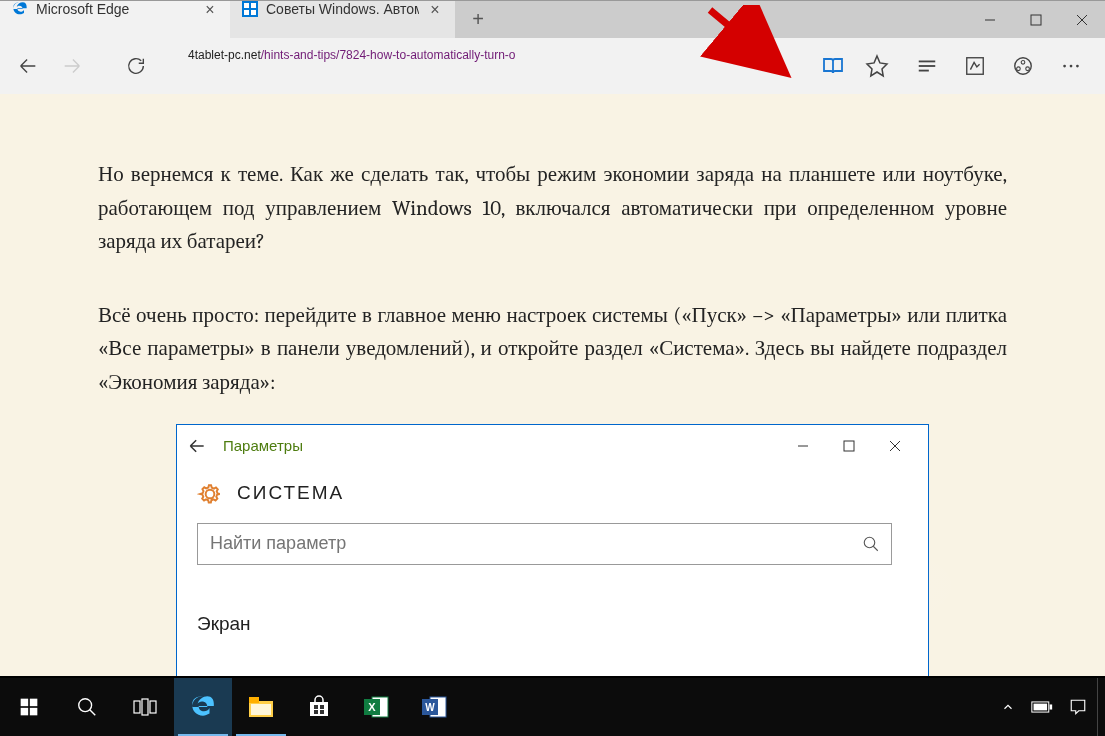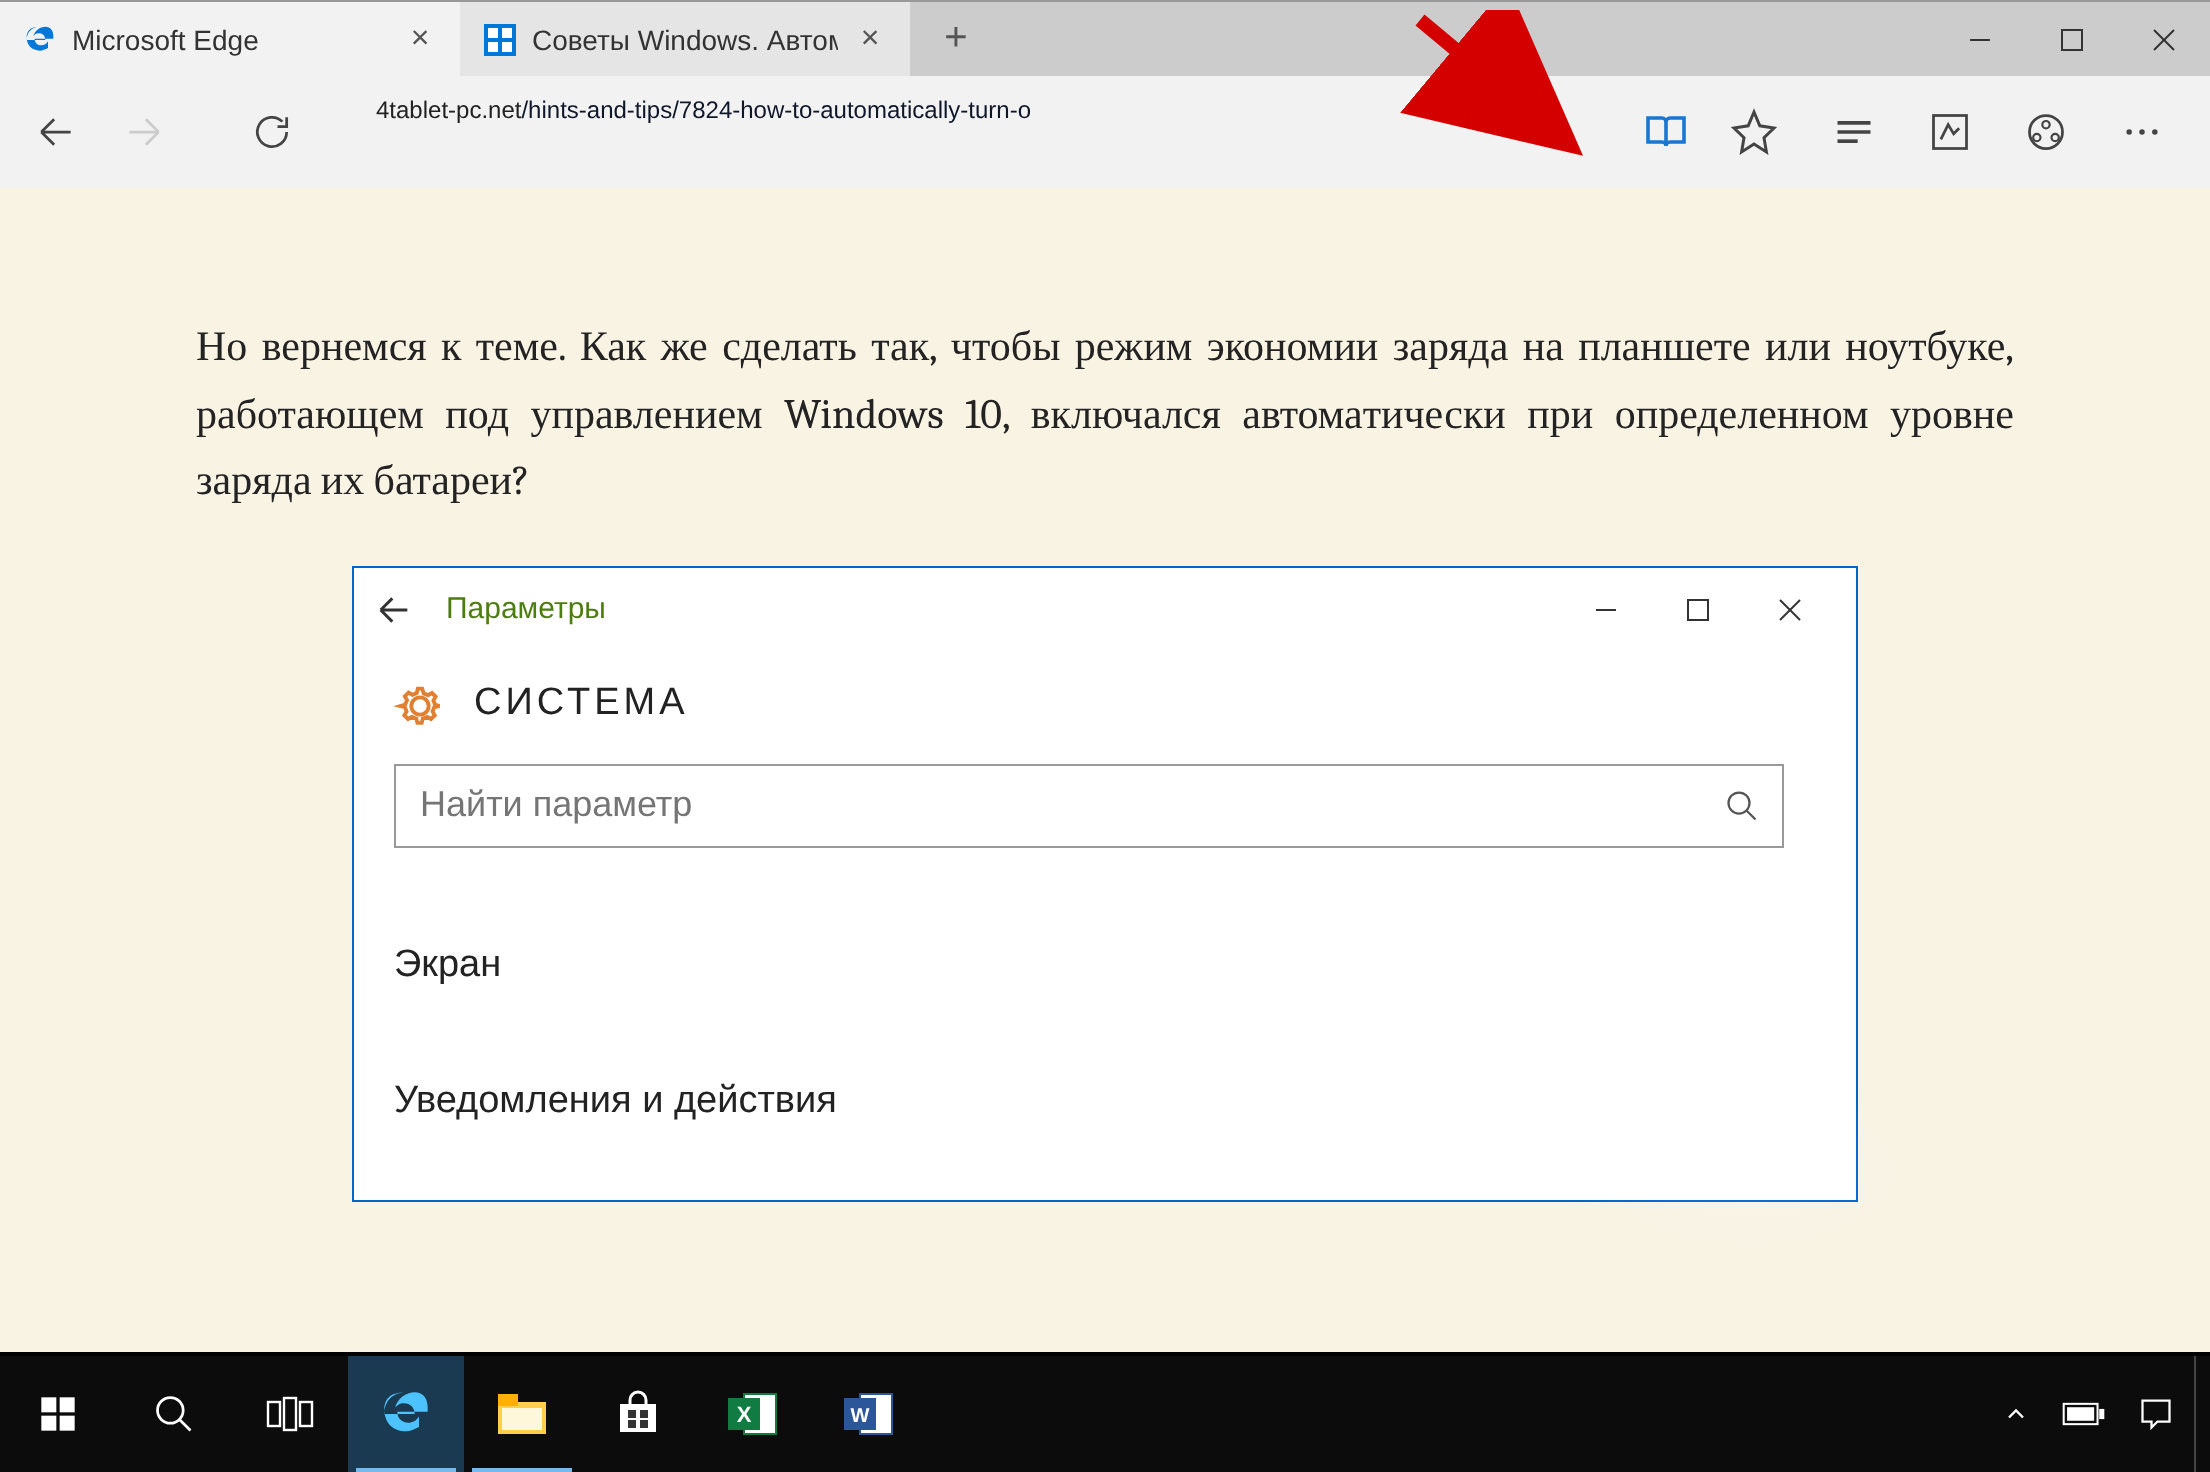--- a/index.html
+++ b/index.html
@@ -1,38 +1,38 @@
 <!DOCTYPE html>
 <html><head>
 <meta charset="utf-8">
 <style>
 * { margin: 0; padding: 0; box-sizing: border-box; }
 body { font-family: 'Segoe UI', Tahoma, sans-serif; width: 1105px; height: 736px; overflow: hidden; background: #000; position: relative; }
 
 
 .titlebar { height: 38px; background: #ccc; display: flex; align-items: stretch; border-top: 1px solid #999; }
-.tab { display: flex; align-items: center; padding: 0 12px; gap: 8px; font-size: 14px; color: #333; position: relative; min-width: 0; }
+.tab { display: flex; padding: 0 12px; gap: 8px; font-size: 14px; color: #333; position: relative; min-width: 0; }
 .tab.active { background: #f2f2f2; width: 230px; }
 .tab.second { background: #e5e5e5; width: 225px; }
 .tab .favicon { width: 16px; height: 16px; flex-shrink: 0; }
 .tab .title { white-space: nowrap; overflow: hidden; text-overflow: clip; flex: 1; }
 .tab .close { width: 16px; font-size: 16px; text-align: center; color: #555; flex-shrink: 0; }
 .newtab { width: 46px; display: flex; align-items: center; justify-content: center; color: #555; font-size: 20px; }
 .titlebar-spacer { flex: 1; }
 .wincontrols { display: flex; }
 .wincontrols .btn { width: 46px; display: flex; align-items: center; justify-content: center; color: #333; }
 
 
 .toolbar { height: 56px; background: #f2f2f2; display: flex; align-items: center; padding: 0 8px; gap: 4px; }
 .navbtn { width: 40px; height: 40px; display: flex; align-items: center; justify-content: center; color: #555; }
 .navbtn.disabled { color: #bbb; }
 .navbtn.refresh { margin-left: 20px; margin-right: 20px; }
 .addressbar { flex: 1; display: flex; align-items: flex-start; height: 36px; padding: 0 8px; font-size: 12px; color: #333; }
 .addressbar .domain { color: #222; }
-.addressbar .path { color: #0f172a; }
+.addressbar .path { color: #701a75; }
 .tbtn { width: 40px; height: 40px; display: flex; align-items: center; justify-content: center; color: #555; }
 .tbtn.reading { color: #1976d2; }
 .toolbar-right { display: flex; align-items: center; gap: 8px; margin-left: 6px; margin-right: 6px; }
 
 
 .content { background: #f9f3e4; height: 582px; padding: 24px 98px 0 98px; position: relative; overflow: hidden; }
 .content p { font-family: Cambria, Georgia, serif; font-size: 21px; line-height: 1.6; color: #232323; margin-bottom: 24px; text-align: justify; margin-top: 40px; }
 .settings-window { border: 1px solid #0066cc; background: #fff; margin: 0 78px; }
 .sw-titlebar { height: 42px; display: flex; align-items: center; padding: 0 10px; background: #fff; }
 .sw-back { width: 30px; font-size: 20px; color: #333; }
@@ -171,20 +171,21 @@
           <circle cx="5" cy="12" r="1.5" fill="#444"></circle>
           <circle cx="12" cy="12" r="1.5" fill="#444"></circle>
           <circle cx="19" cy="12" r="1.5" fill="#444"></circle>
         </svg>
     </div>
   </div>
 </div>
 
 <div class="content">
   <p>Но вернемся к теме. Как же сделать так, чтобы режим экономии заряда на план­шете или ноутбуке, работающем под управлением Windows 10, включался автома­тически при определенном уровне заряда их батареи?</p>
+  <p>Всё очень просто: перейдите в главное меню настроек системы («Пуск» –&gt; «Пара­метры» или плитка «Все параметры» в панели уведомлений), и откройте раздел «Система». Здесь вы найдете подраздел «Экономия заряда»:</p>
 
   <div class="settings-window">
     <div class="sw-titlebar">
       <span class="sw-back">
         <svg width="20" height="20" viewBox="0 0 24 24">
             <path fill="none" stroke="#333" stroke-width="1.8" d="M20 12H4m0 0l7-7m-7 7l7 7"></path>
           </svg>
       </span>
       <span class="sw-title">Параметры</span>
       <div class="sw-controls">

